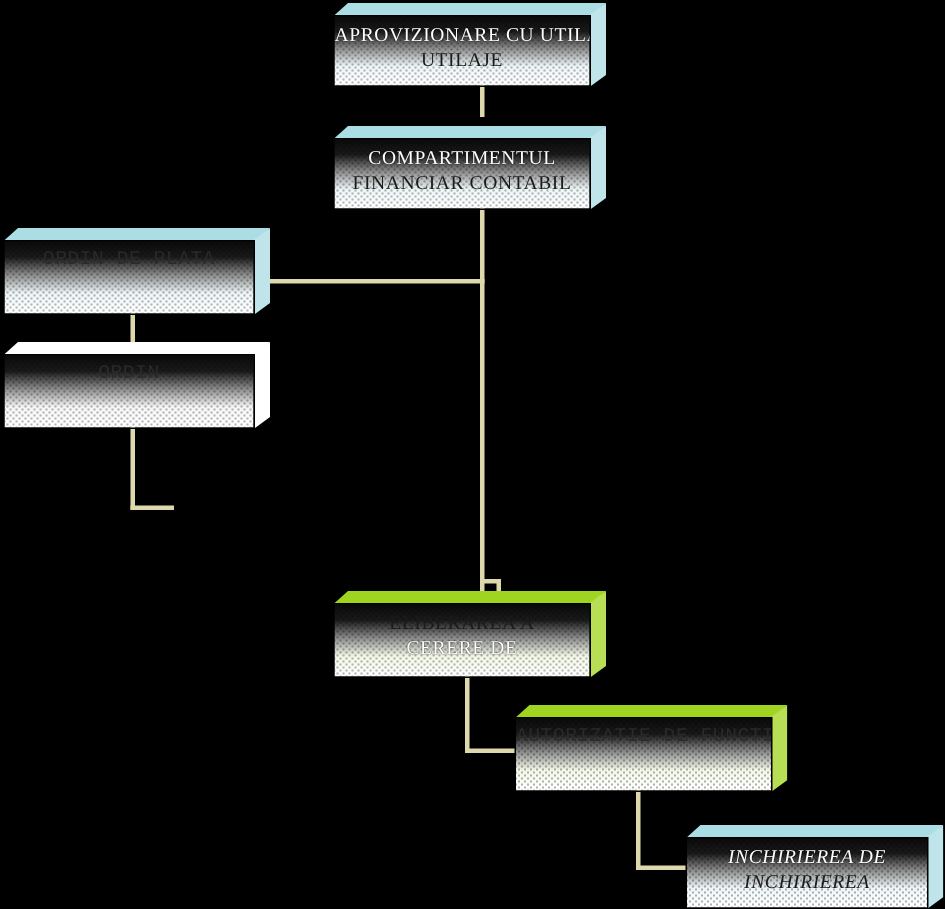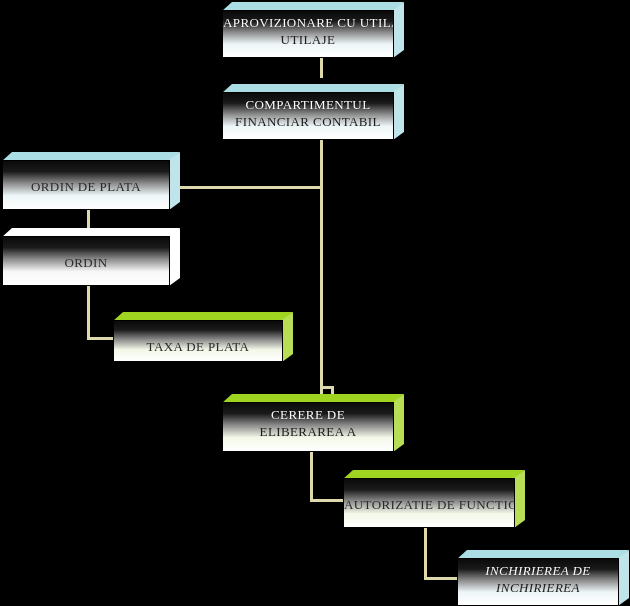--- a/index.html
+++ b/index.html
@@ -94,23 +94,23 @@
     color: #ffffff;
     text-shadow: 0 0 1px #000;
     white-space: nowrap;
   }
   
   .node .label.line2 {
     color: #1b1b1b;
     text-shadow: none;
   }
   .node.one-line .label.line1 {
-    margin-top: 14px;
     color: #2a2a2a;
     text-shadow: none;
+    font-family: Liberation Mono, monospace;
   }
   
   .node .body::after {
     content: "";
     position: absolute;
     inset: 0;
     pointer-events: none;
     background-image:
       radial-gradient(#000 0.6px, transparent 0.7px),
       radial-gradient(#000 0.6px, transparent 0.7px);
@@ -159,33 +159,26 @@
         <div class="label line1">ORDIN DE PLATA</div>
       </div>
     </div>
     <div class="node plain one-line" style="left: 2px; top: 228px; width: 178px; height: 58px;">
       <div class="top"></div>
       <div class="side"></div>
       <div class="body">
         <div class="label line1">ORDIN</div>
       </div>
     </div>
-    <div class="node green one-line" style="left: 113px; top: 312px; width: 180px; height: 50px;">
-      <div class="top"></div>
-      <div class="side"></div>
-      <div class="body">
-        <div class="label line1">TAXA DE PLATA</div>
-      </div>
-    </div>
     <div class="node green" style="left: 222px; top: 394px; width: 182px; height: 58px;">
       <div class="top"></div>
       <div class="side"></div>
       <div class="body">
+        <div class="label line2">ELIBERAREA A</div>
         <div class="label line1">CERERE DE</div>
-        <div class="label line2">ELIBERAREA A</div>
       </div>
     </div>
     <div class="node green one-line" style="left: 343px; top: 470px; width: 182px; height: 58px;">
       <div class="top"></div>
       <div class="side"></div>
       <div class="body">
         <div class="label line1">AUTORIZATIE DE FUNCTIONARE</div>
       </div>
     </div>
     <div class="node teal" style="left: 457px; top: 550px; width: 172px; height: 56px; font-style: italic;">

